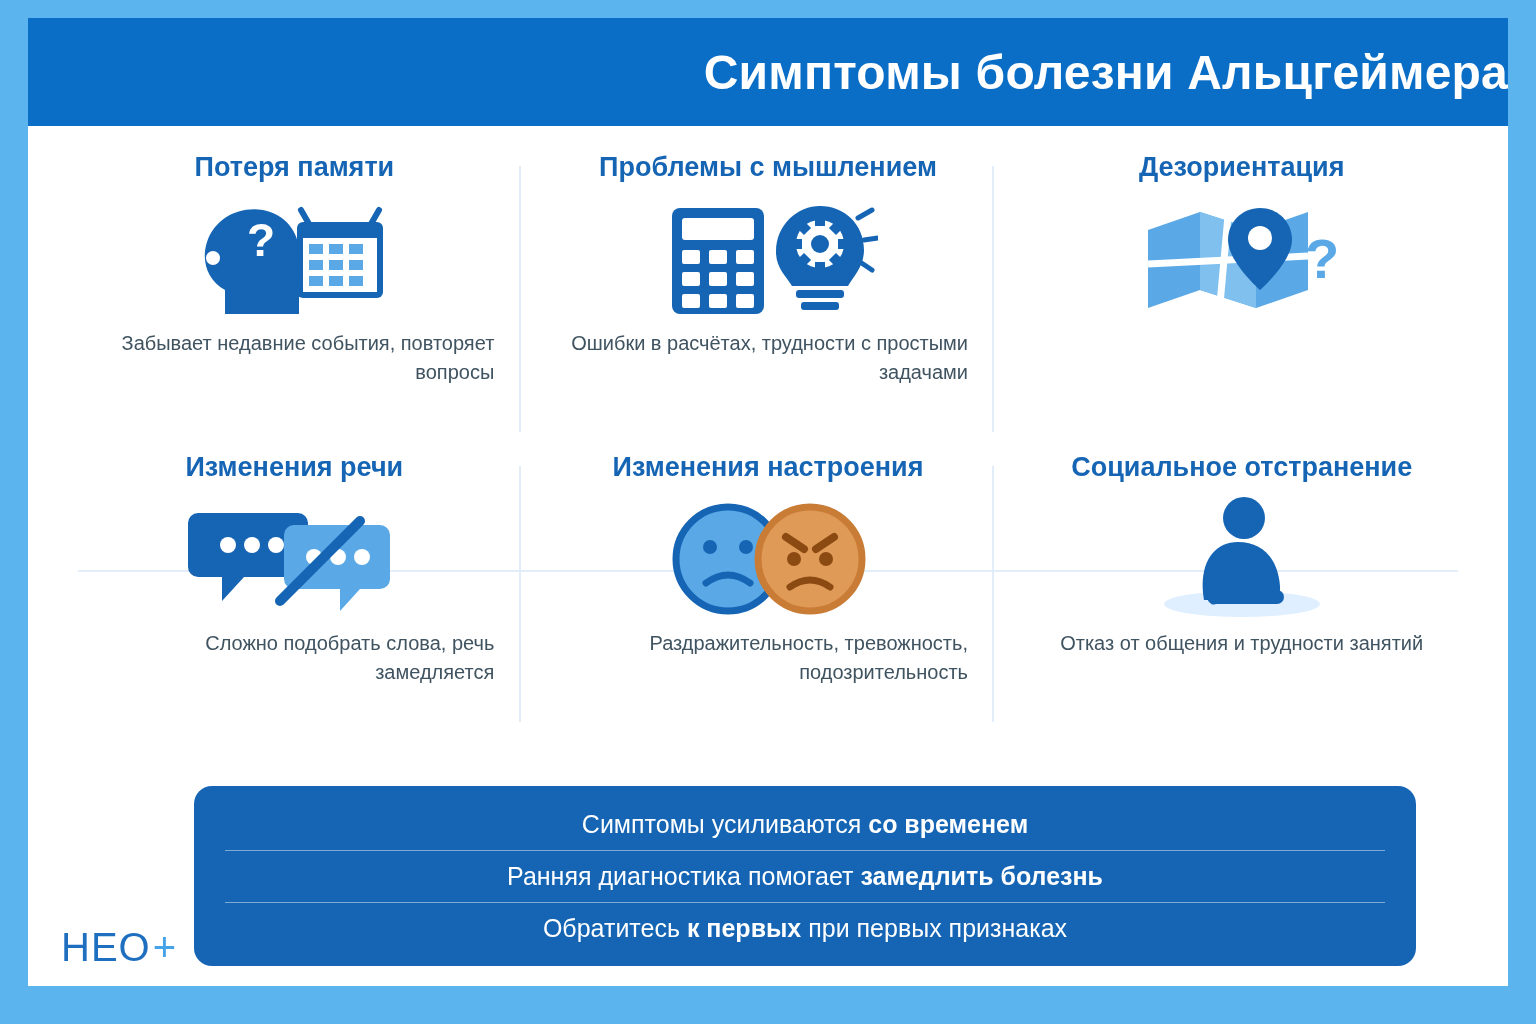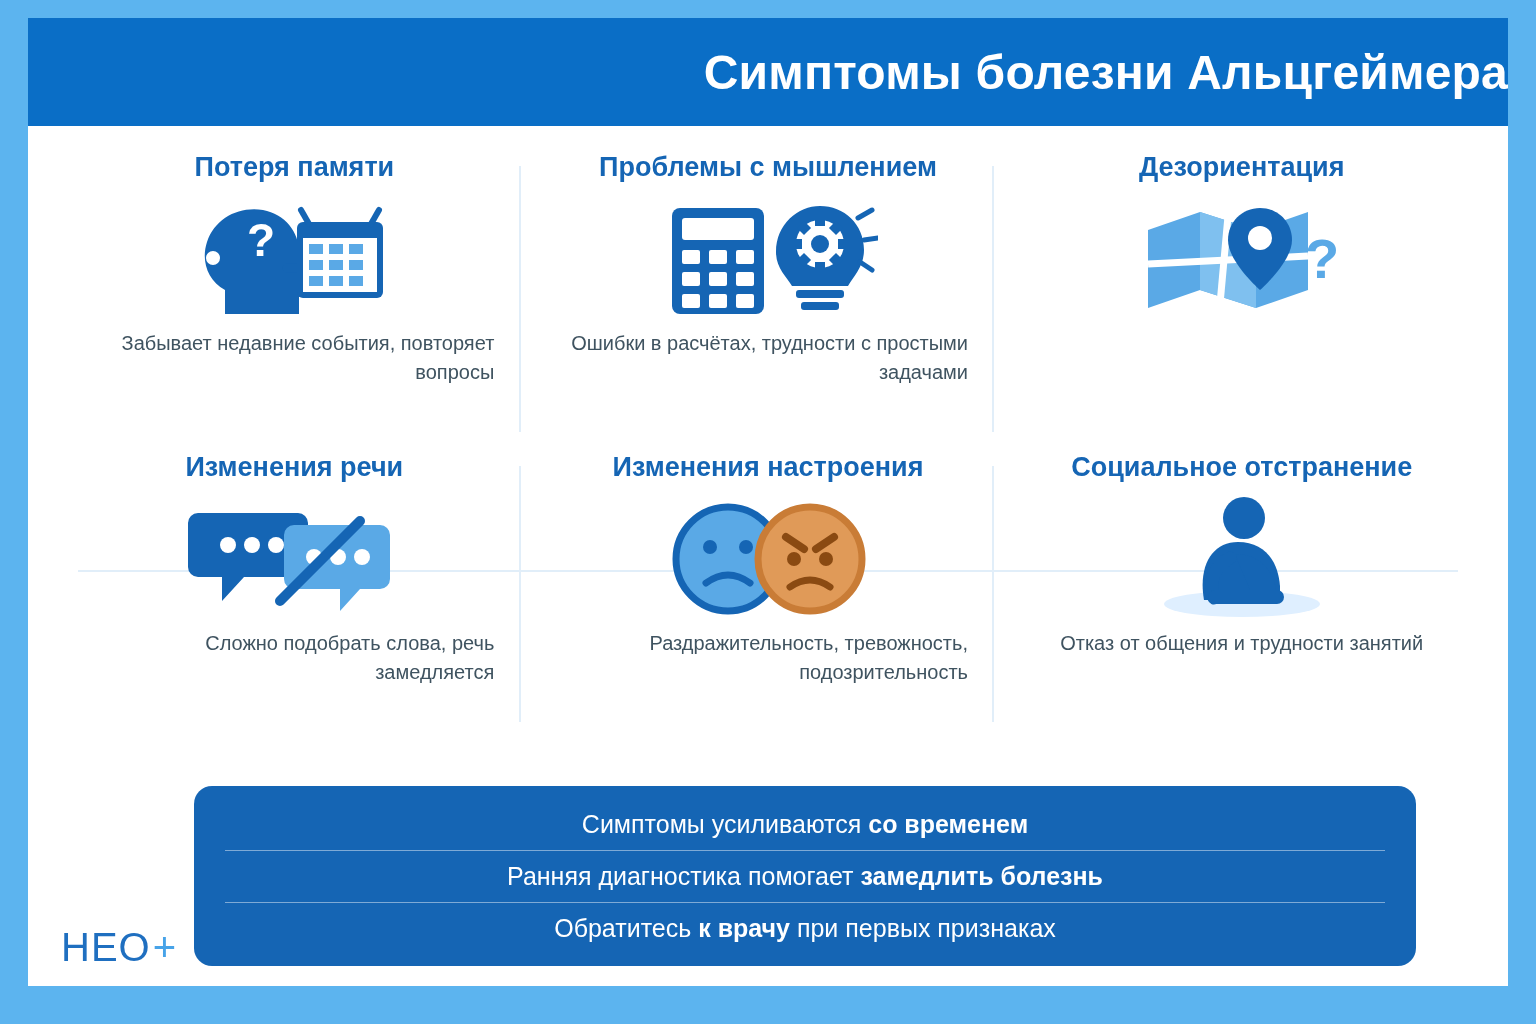--- a/index.html
+++ b/index.html
@@ -306,21 +306,21 @@
   </div>
 
   <div class="footer">
     <div class="footer-line">
       <span>Симптомы усиливаются </span><b>со временем</b><span></span>
     </div>
     <div class="footer-line">
       <span>Ранняя диагностика помогает </span><b>замедлить болезнь</b><span></span>
     </div>
     <div class="footer-line">
-      <span>Обратитесь </span><b>к врачу</b><span> при первых признаках</span>
+      <span>Обратитесь </span><b>к первых</b><span> при первых признаках</span>
     </div>
   </div>
 
   <div class="logo">
     <span>НЕО</span>
     <span class="plus">+</span>
   </div>
 
 </div>
 

